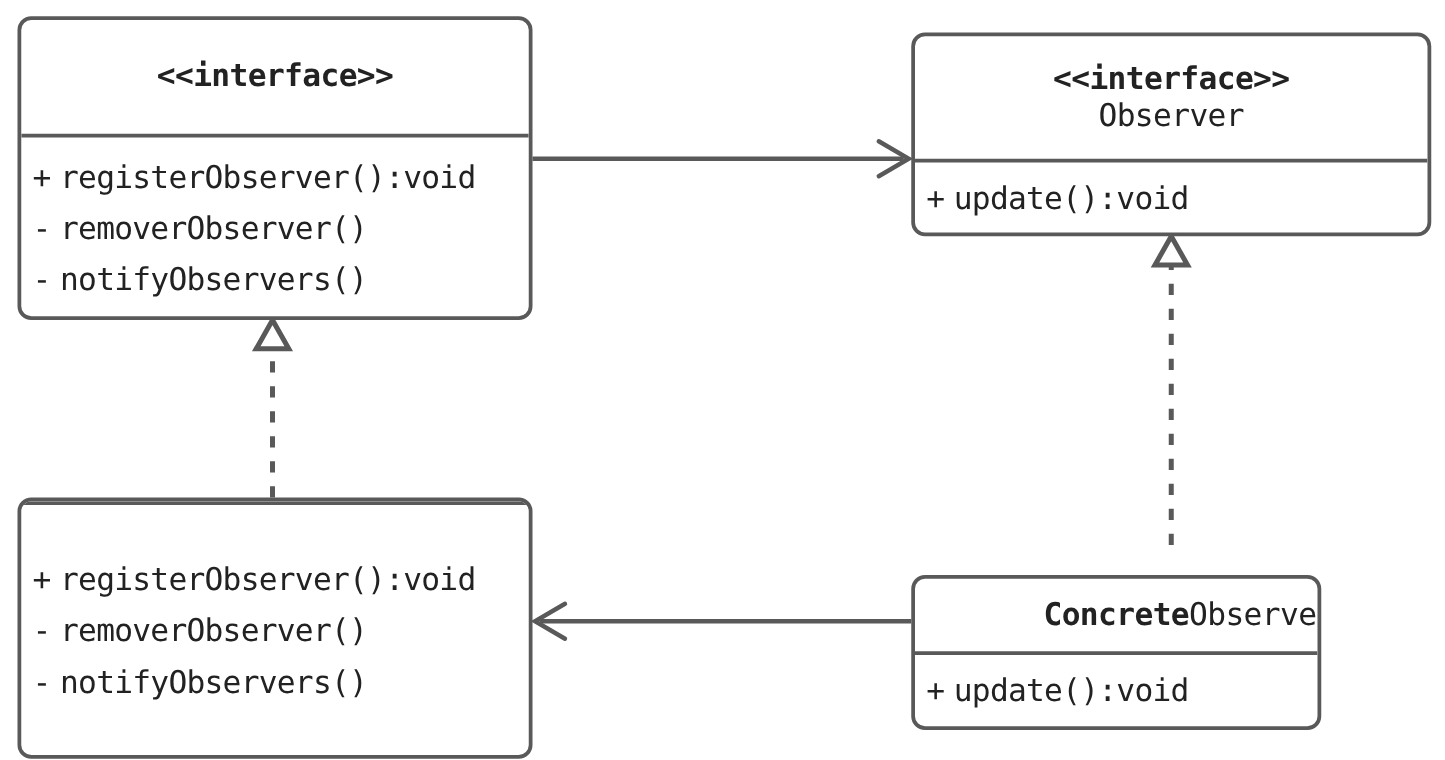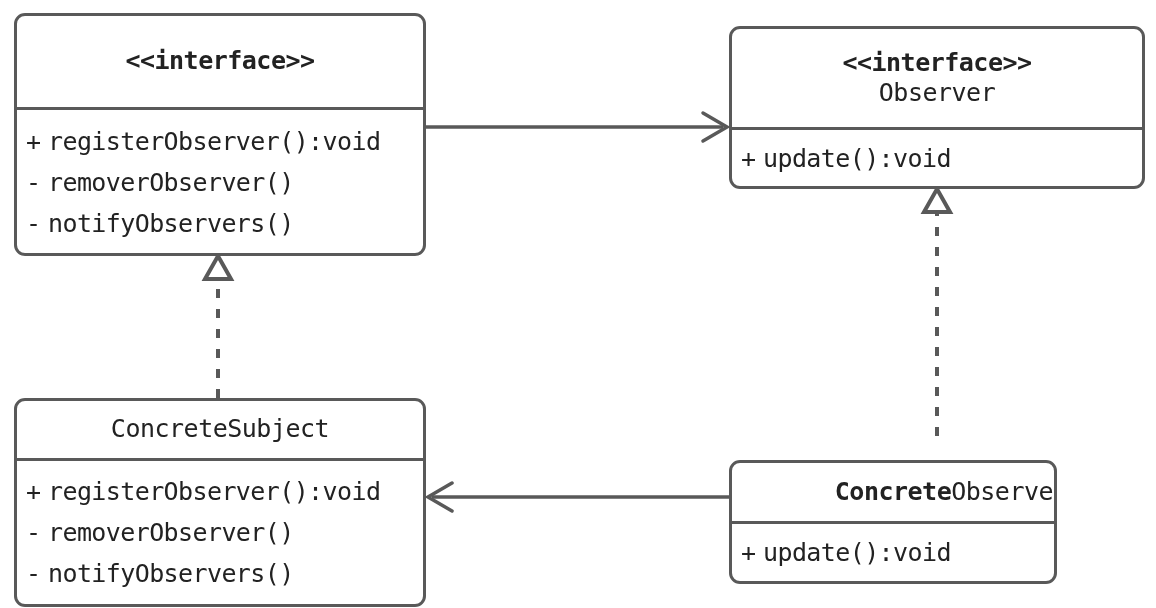--- a/index.html
+++ b/index.html
@@ -162,23 +162,20 @@
     <div class="class-divider"></div>
     <div class="class-members">
       <div class="member-row">
         <span class="member-vis">+</span>
         <span class="member-sig">update():void</span>
       </div>
     </div>
   </div>
 
   <div class="uml-class" id="class-concretesubject">
-    <div class="class-header">
-      <div class="class-name">ConcreteSubject</div>
-    </div>
     <div class="class-divider"></div>
     <div class="class-members">
       <div class="member-row">
         <span class="member-vis">+</span>
         <span class="member-sig">registerObserver():void</span>
       </div>
       <div class="member-row">
         <span class="member-vis">-</span>
         <span class="member-sig">removerObserver()</span>
       </div>

